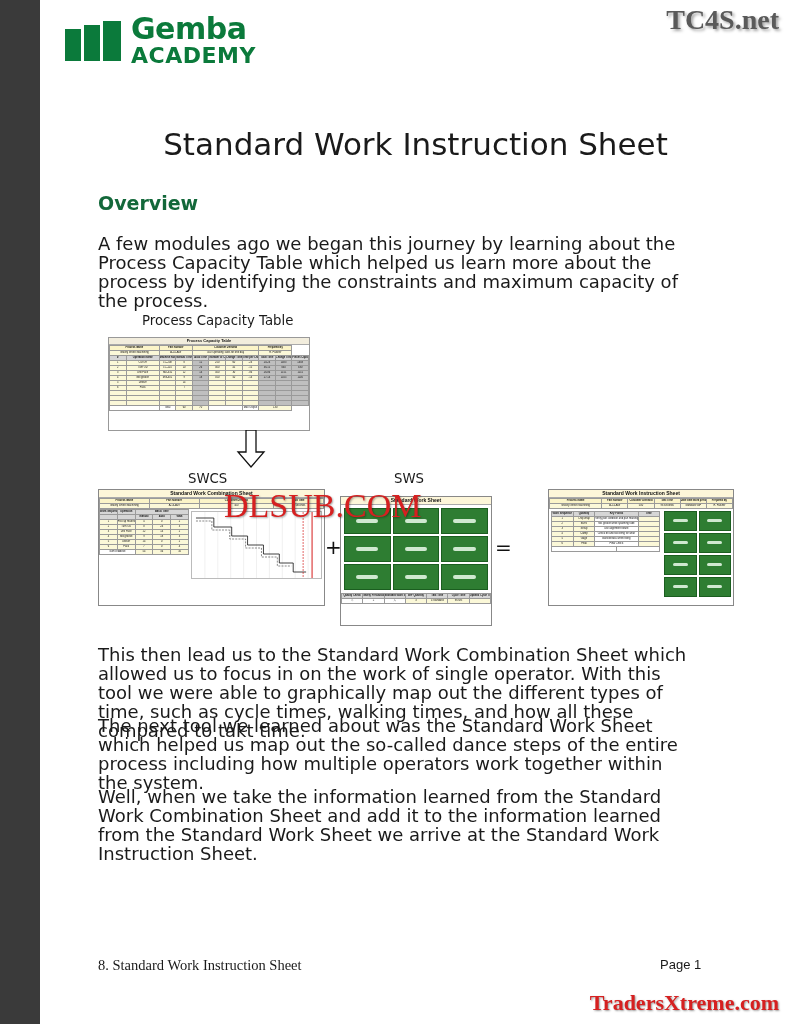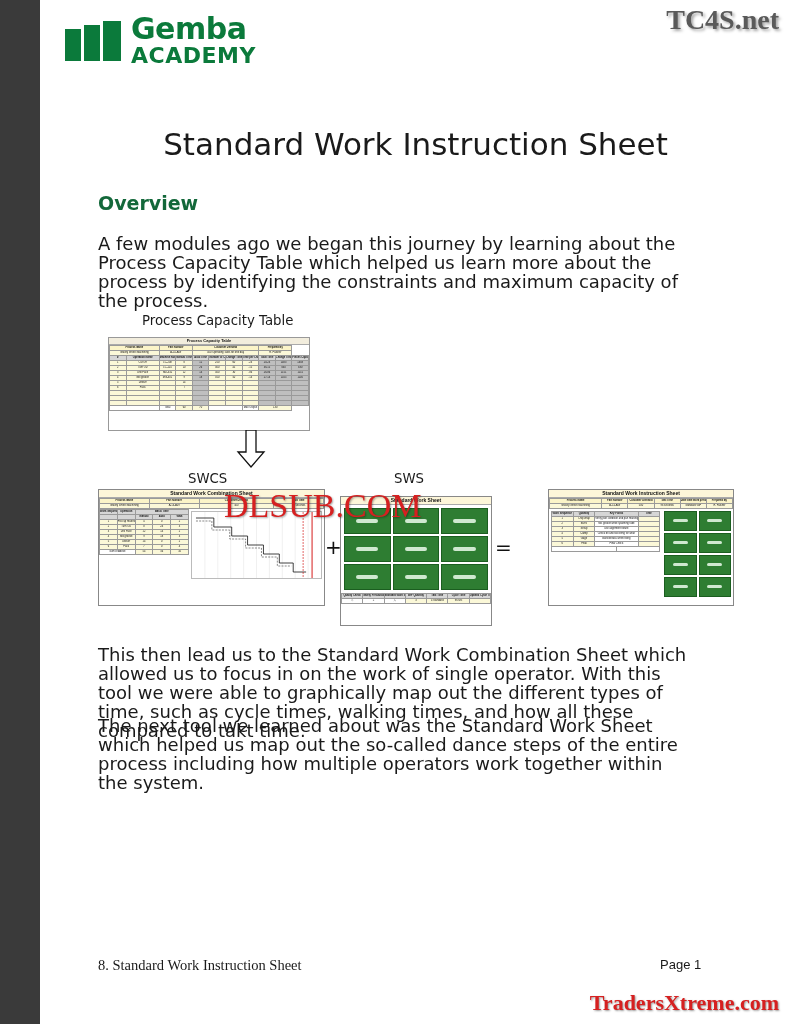--- a/index.html
+++ b/index.html
@@ -764,20 +764,21 @@
           <div class="green-cell"></div>
           <div class="green-cell"></div>
         </div>
       </div>
     </div>
 
     <div class="watermark-dlsub">DLSUB.COM</div>
 
     <div class="para p3">The next tool we learned about was the Standard Work Sheet which helped us map out the so-called dance steps of the entire process including how multiple operators work together within the system.</div>
     <div class="para p2">This then lead us to the Standard Work Combination Sheet which allowed us to focus in on the work of single operator.  With this tool we were able to graphically map out the different types of time, such as cycle times, walking times, and how all these compared to takt time.</div>
+    <div class="para p4">Well, when we take the information learned from the Standard Work Combination Sheet and add it to the information learned from the Standard Work Sheet we arrive at the Standard Work Instruction Sheet.</div>
 
     <div class="footer-left">8. Standard Work Instruction Sheet</div>
     <div class="footer-right">Page 1</div>
 
     <div class="watermark-traders">TradersXtreme.com</div>
 
   </div>
 </div>
 
 </body></html>

